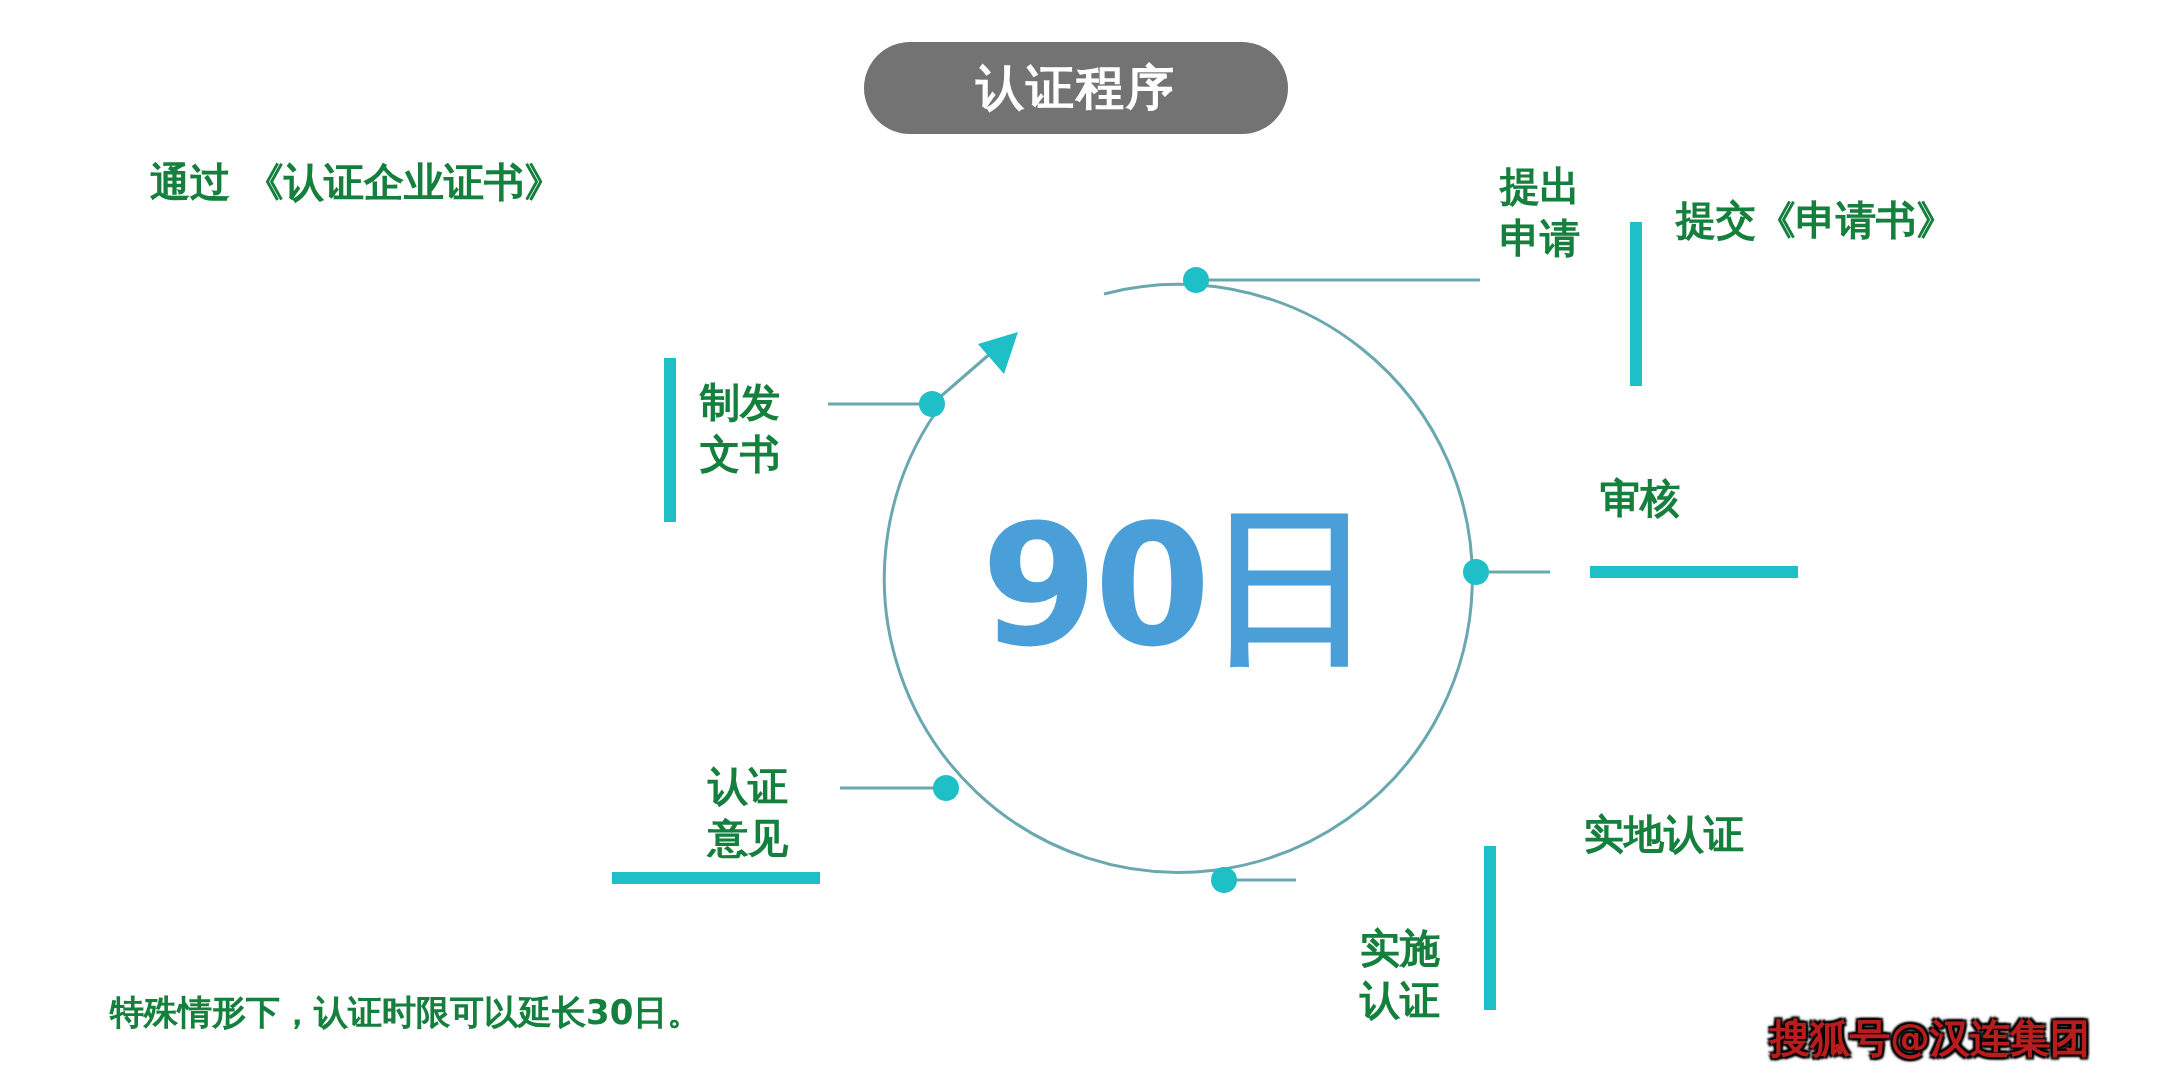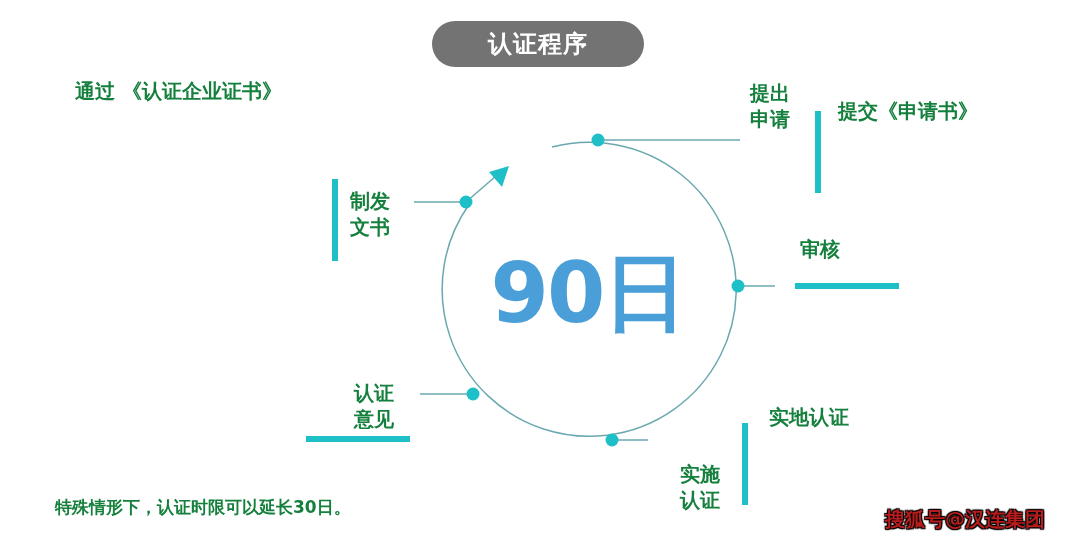--- a/index.html
+++ b/index.html
@@ -72,21 +72,21 @@
 <div class="abs txt" style="left:838px; top:100px;font-family:Liberation Mono, monospace;">提交《申请书》</div>
 
 <div class="abs txt" style="left:800px; top:236px;">审核</div>
 <div class="bar" style="left:795px; top:283px; width:104px; height:6px;"></div>
 
 <div class="abs txt" style="left:680px; top:429px;margin-top:32px;">
   <div>实施</div>
   <div>认证</div>
 </div>
 <div class="bar" style="left:742px; top:423px; width:6px; height:82px;"></div>
-<div class="abs txt" style="left:769px; top:404px;">实地认证</div>
+<div class="abs txt" style="left:792px; top:404px;">实地认证</div>
 
 <div class="abs txt" style="left:354px; top:380px;">
   <div>认证</div>
   <div>意见</div>
 </div>
 <div class="bar" style="left:306px; top:436px; width:104px; height:6px;"></div>
 
 <div class="bar" style="left:332px; top:179px; width:6px; height:82px;"></div>
 <div class="abs txt" style="left:350px; top:188px;">
   <div>制发</div>

